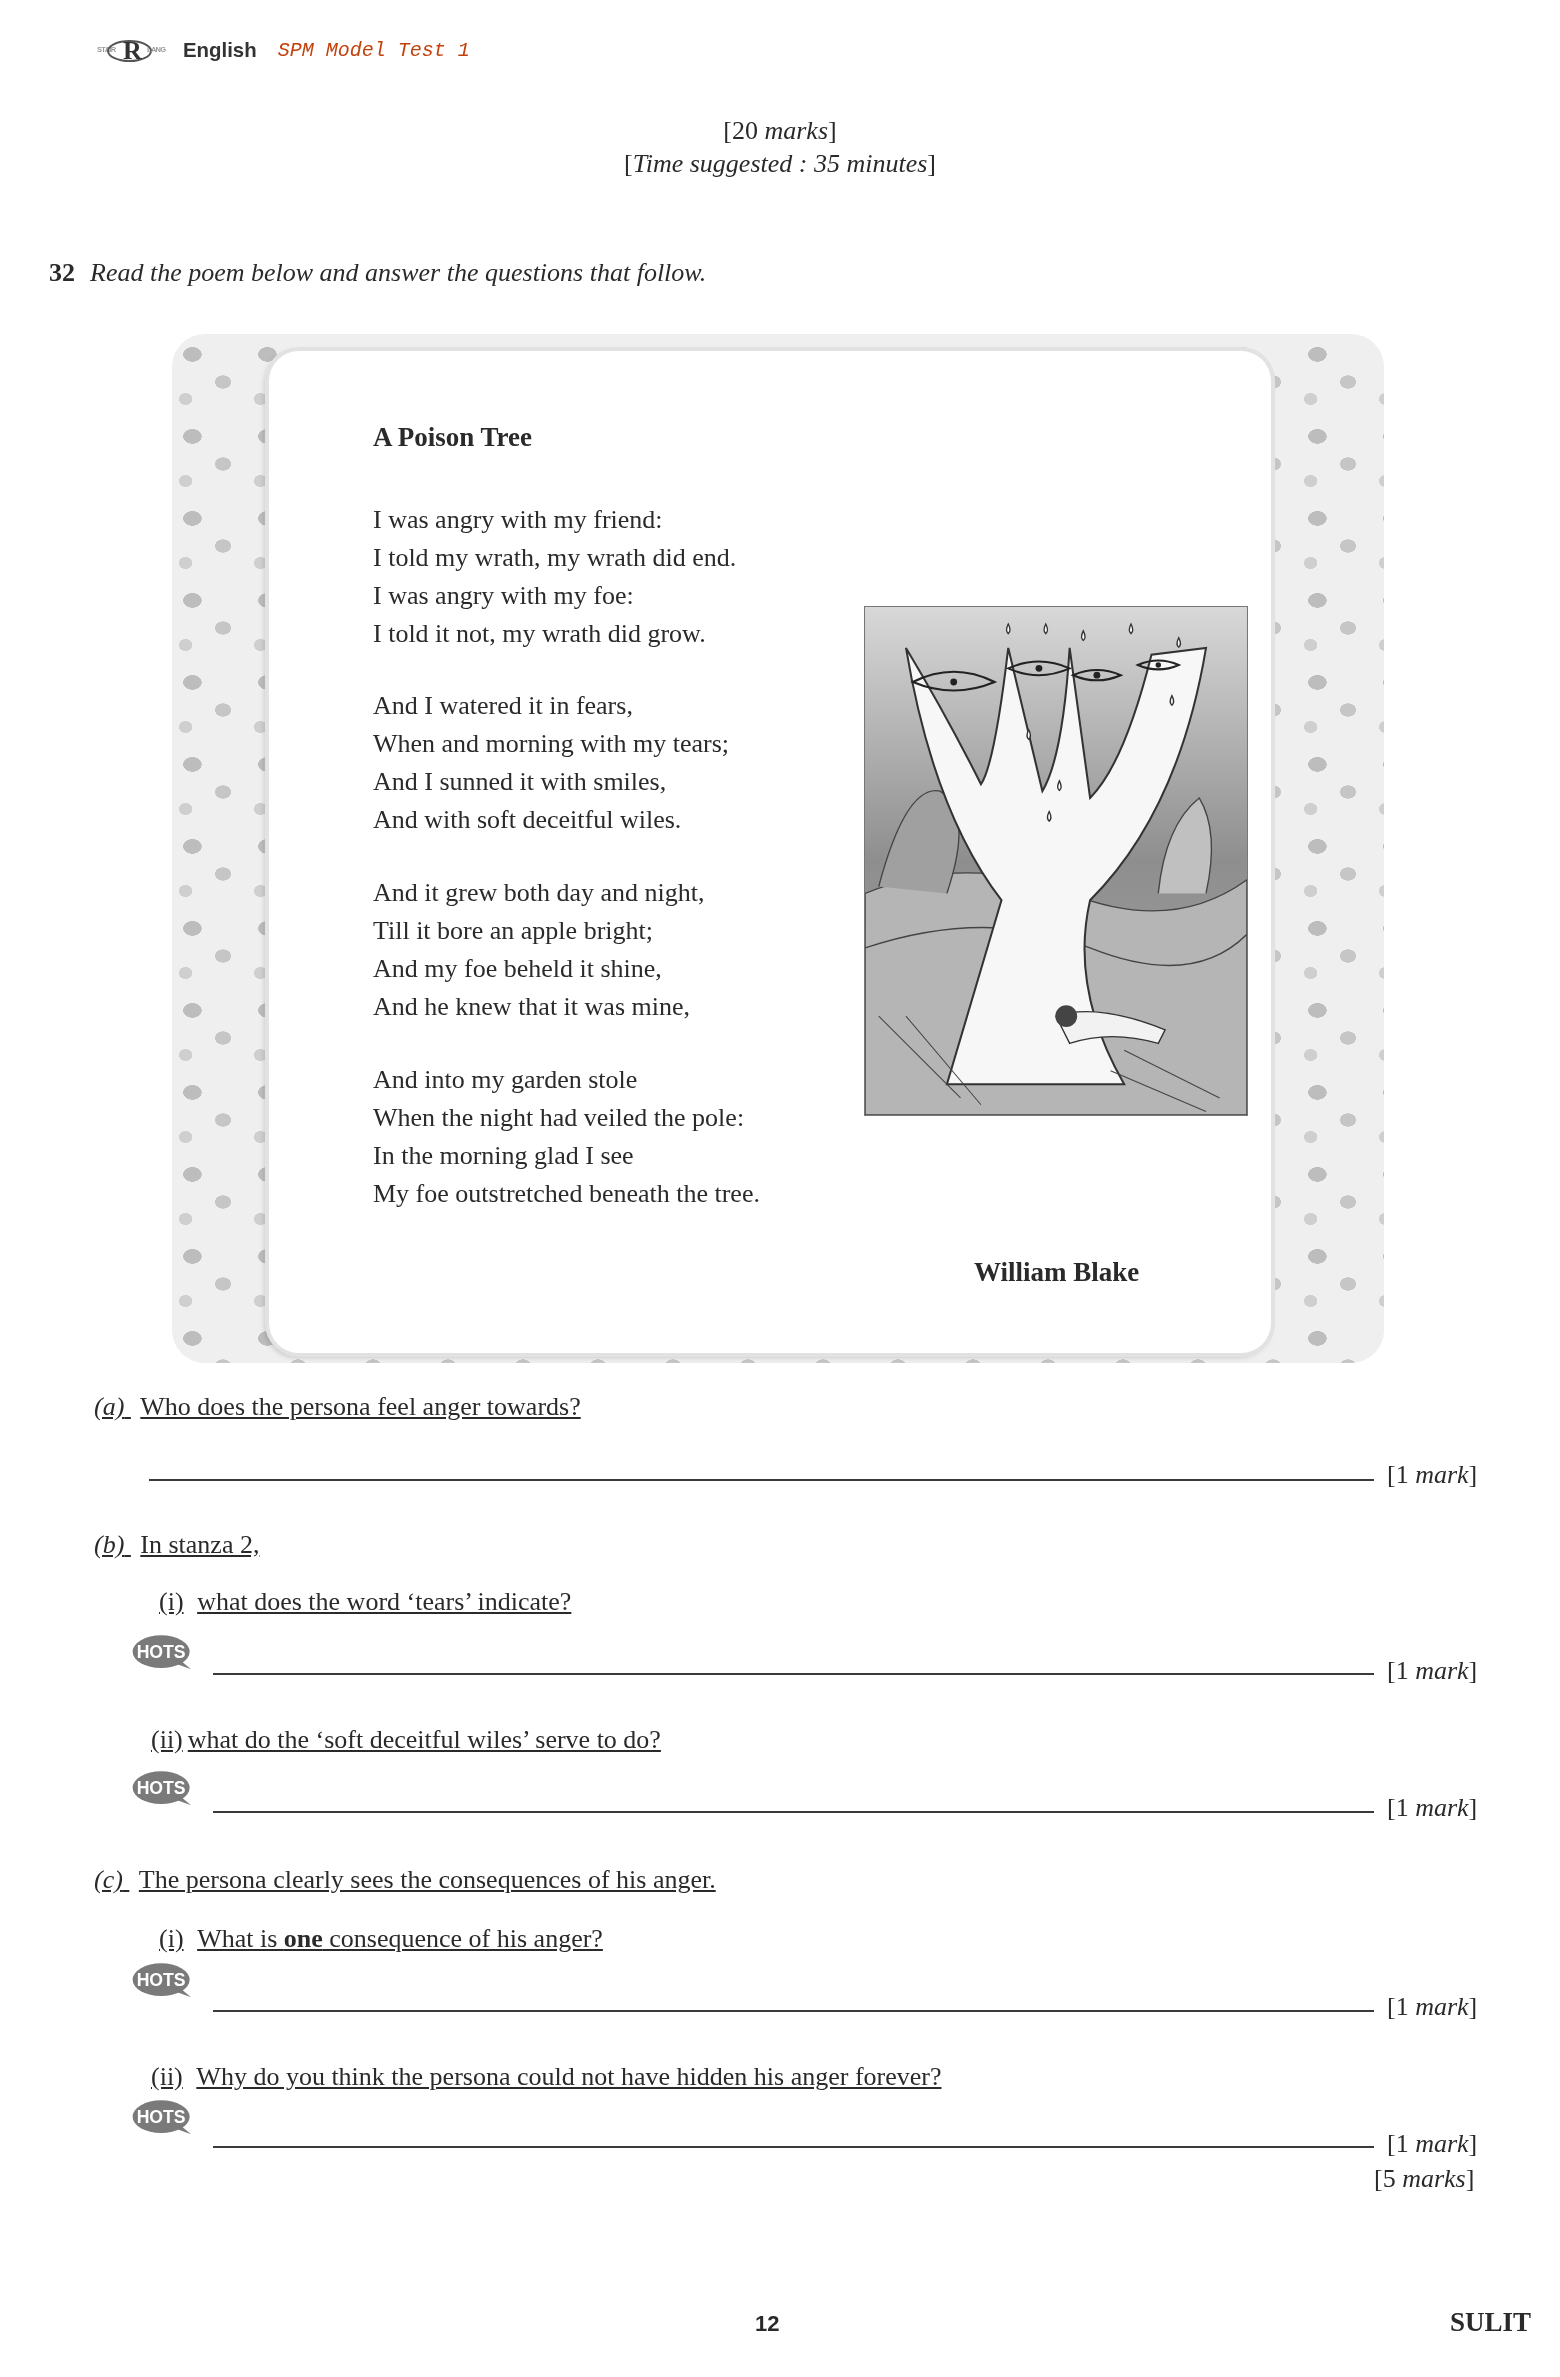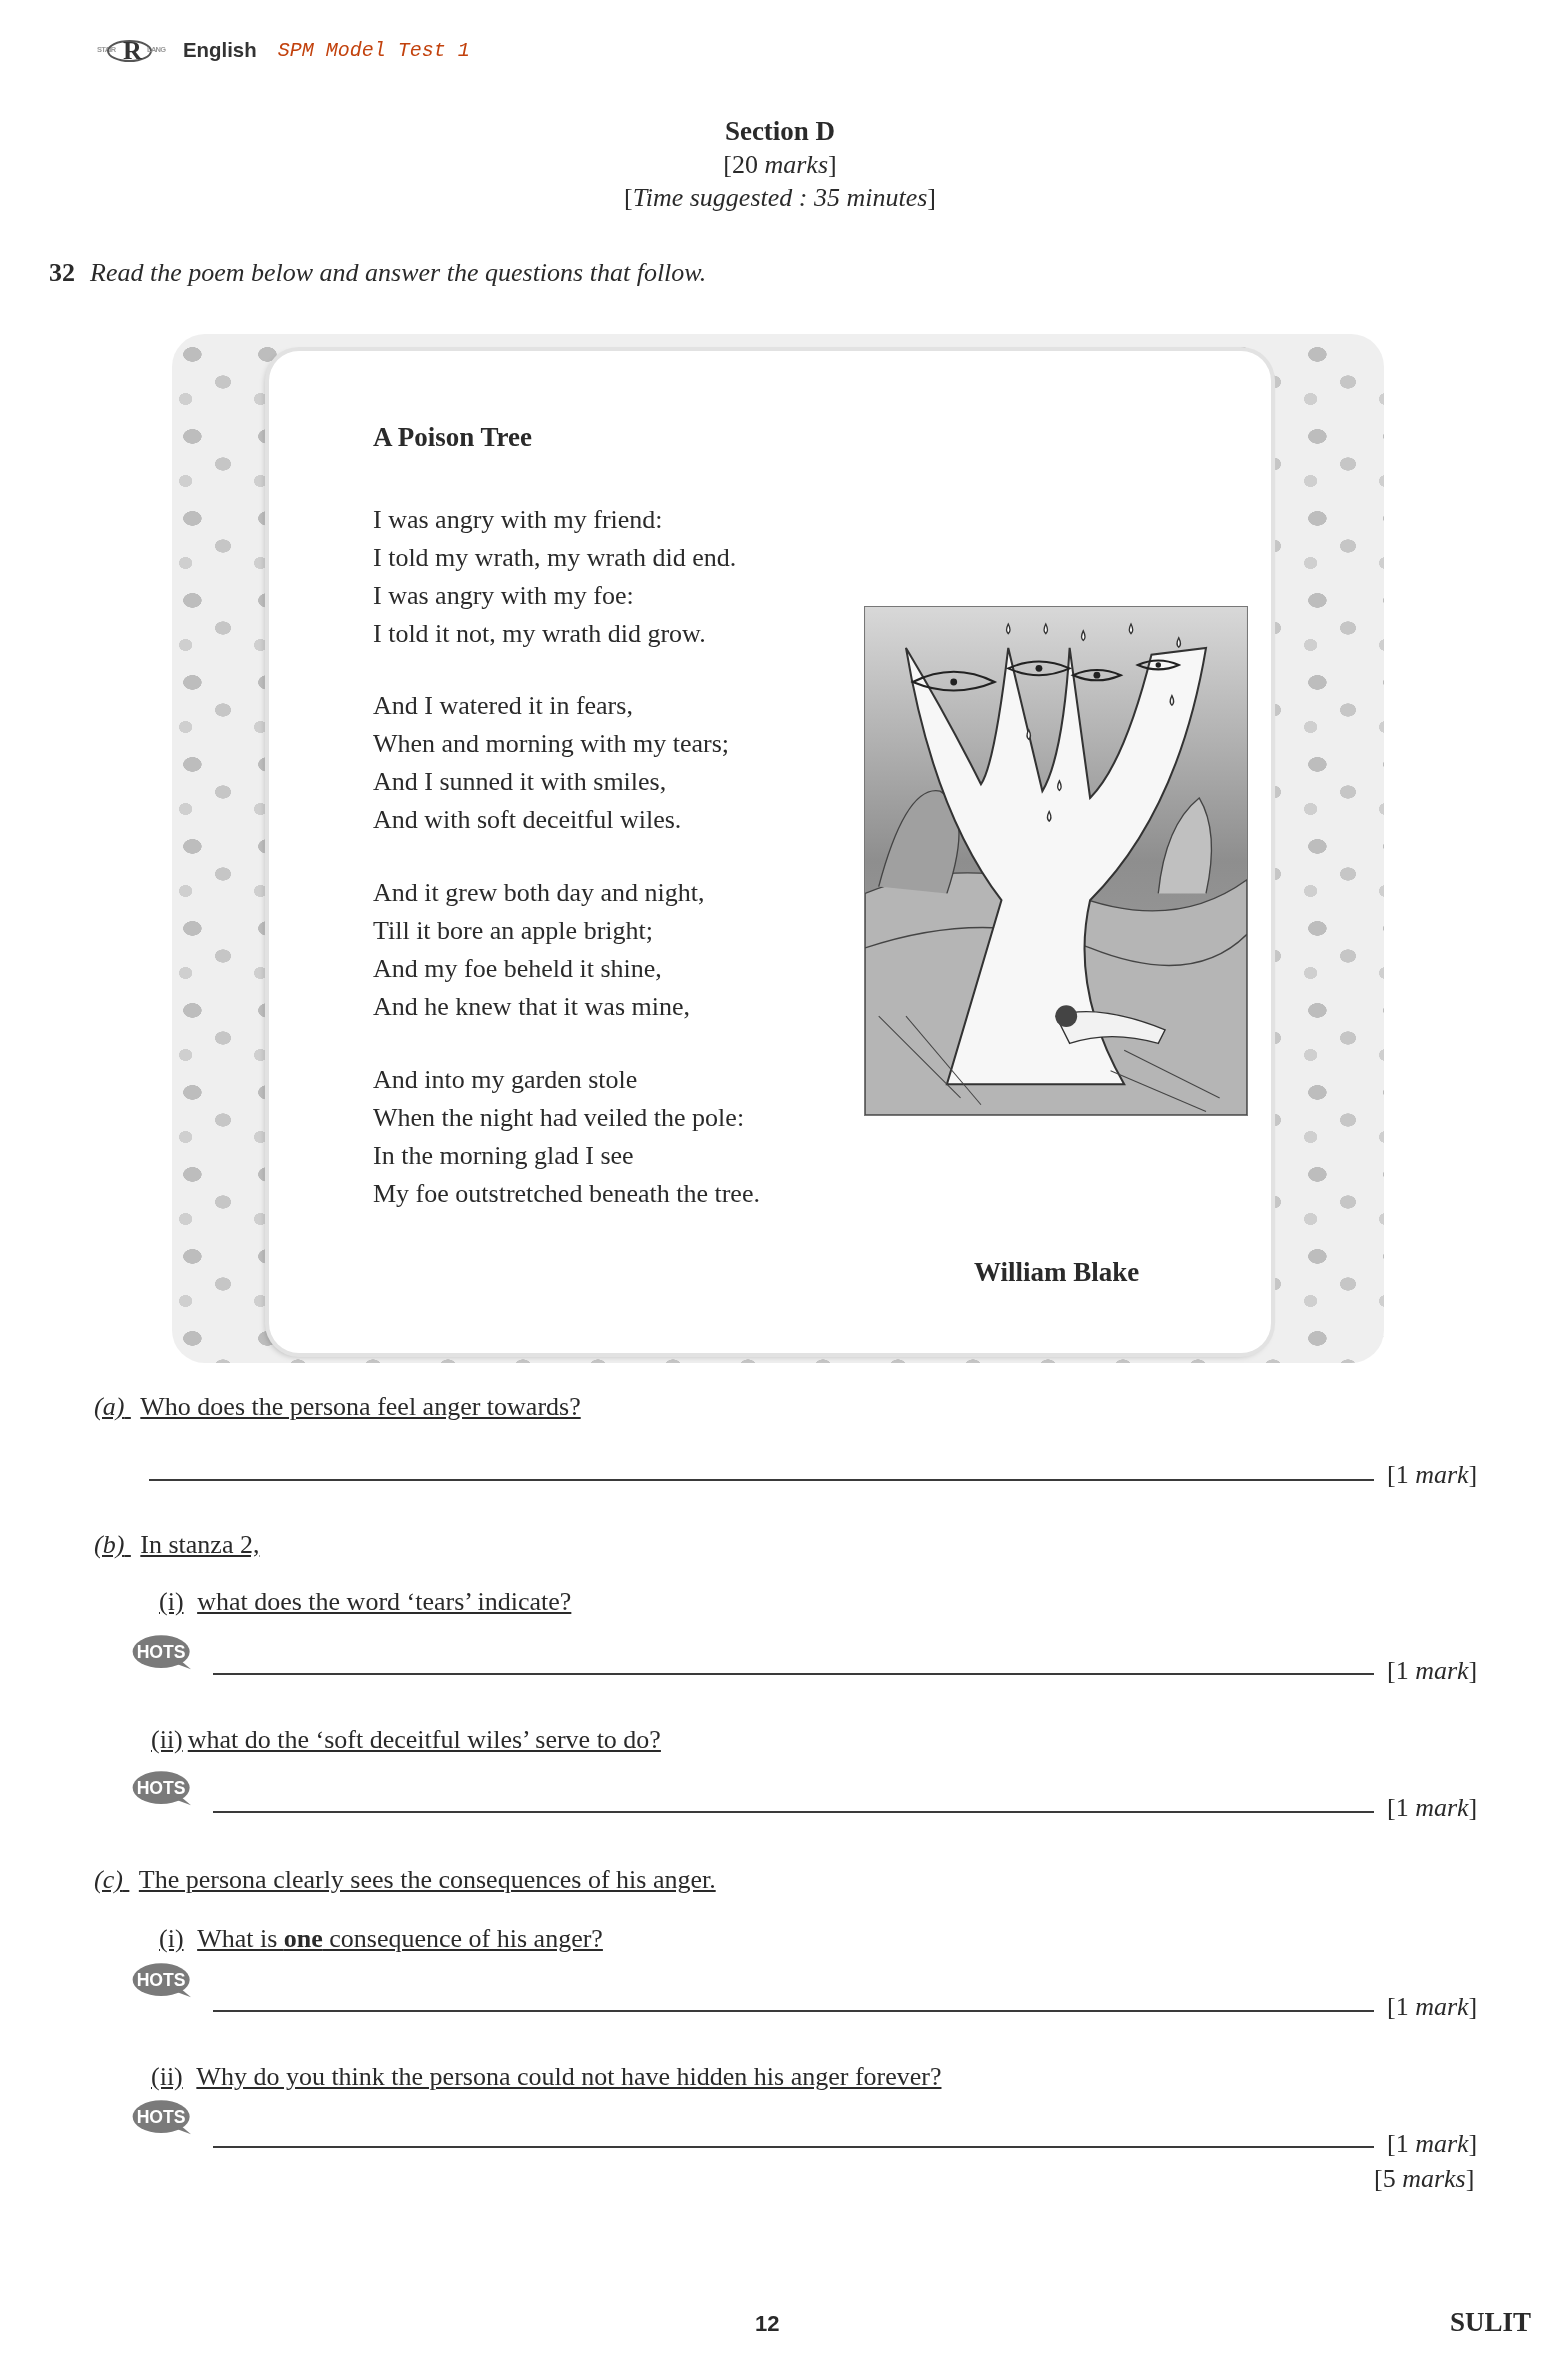--- a/index.html
+++ b/index.html
@@ -68,21 +68,20 @@
     <span class="side" style="left:0">STAIR</span>
     <div class="oval"></div>
     <span class="letter">R</span>
     <span class="side" style="left:50px">LANG</span>
   </div>
   <span class="subject">English</span>
   <span class="test">SPM Model Test 1</span>
 </div>
 
 <div class="abs section">
-  <div class="title">Section D</div>
   <div class="line"><span>[20 </span><i>marks</i><span>]</span></div>
   <div class="line"><span>[</span><i>Time suggested : 35 minutes</i><span>]</span></div>
 </div>
 
 <div class="abs q-intro">
   <span class="num">32</span><span class="txt">Read the poem below and answer the questions that follow.</span>
 </div>
 
 <div class="abs frame"></div>
 <div class="abs card"></div>

